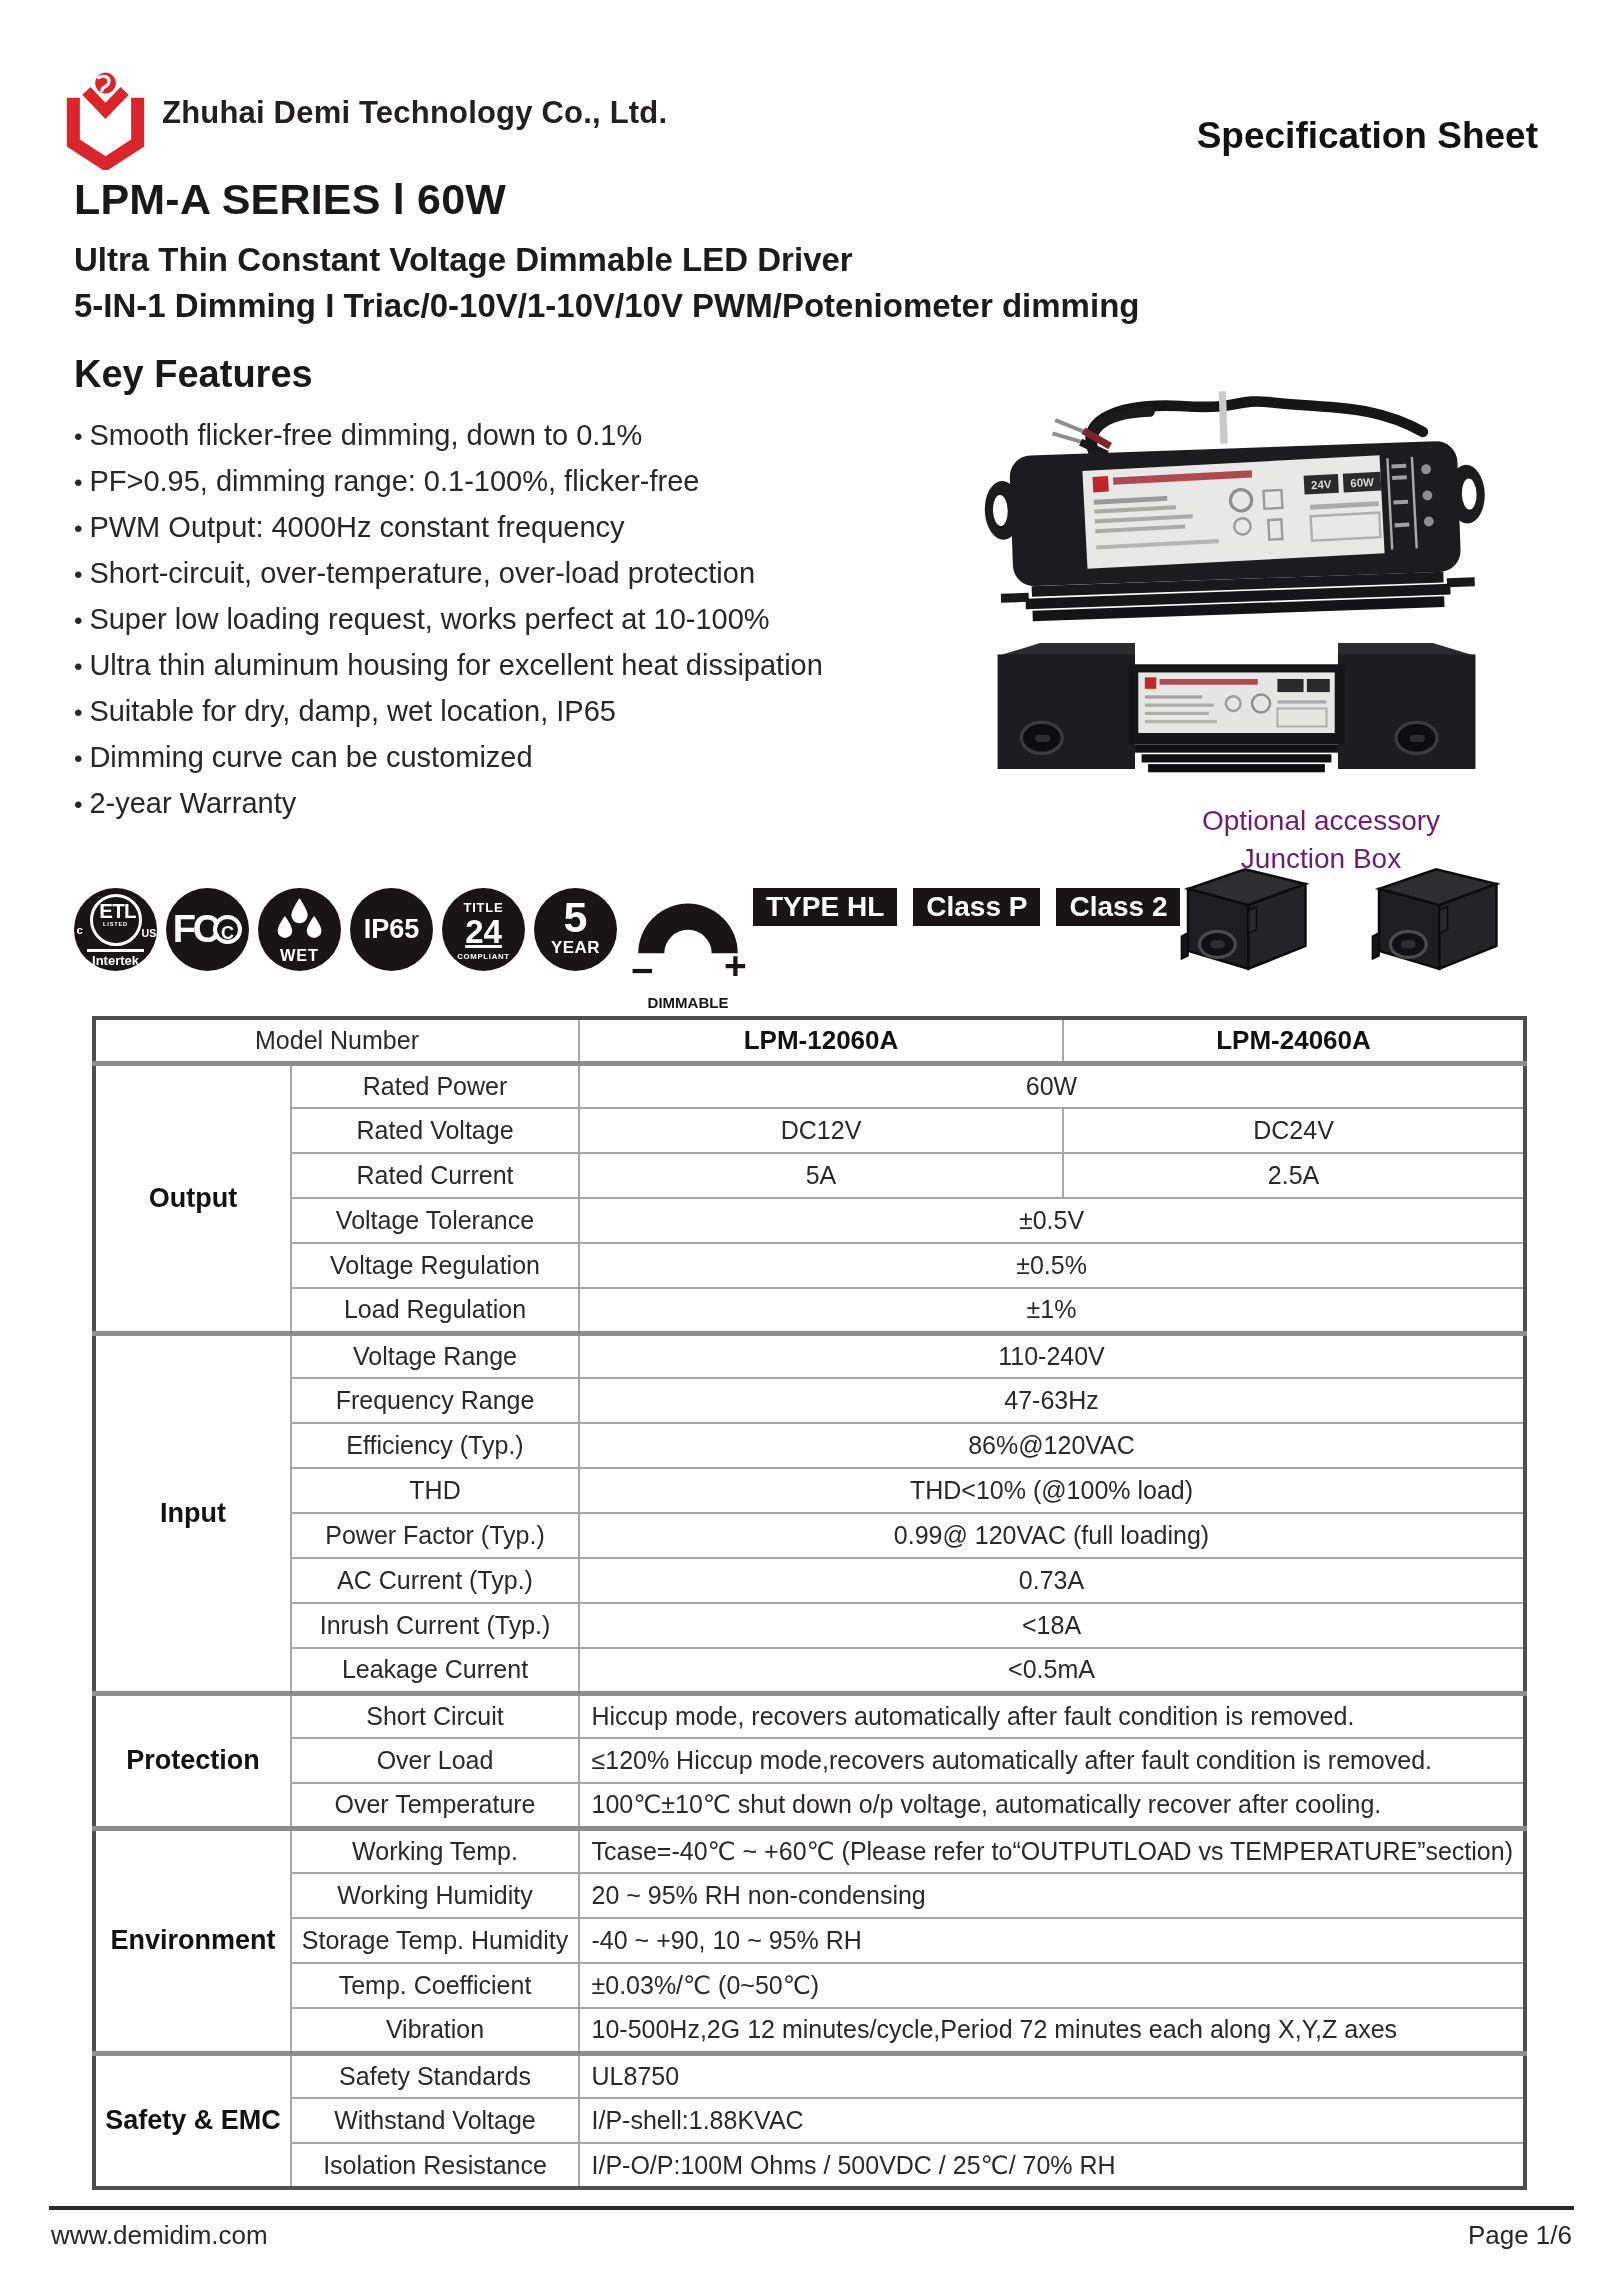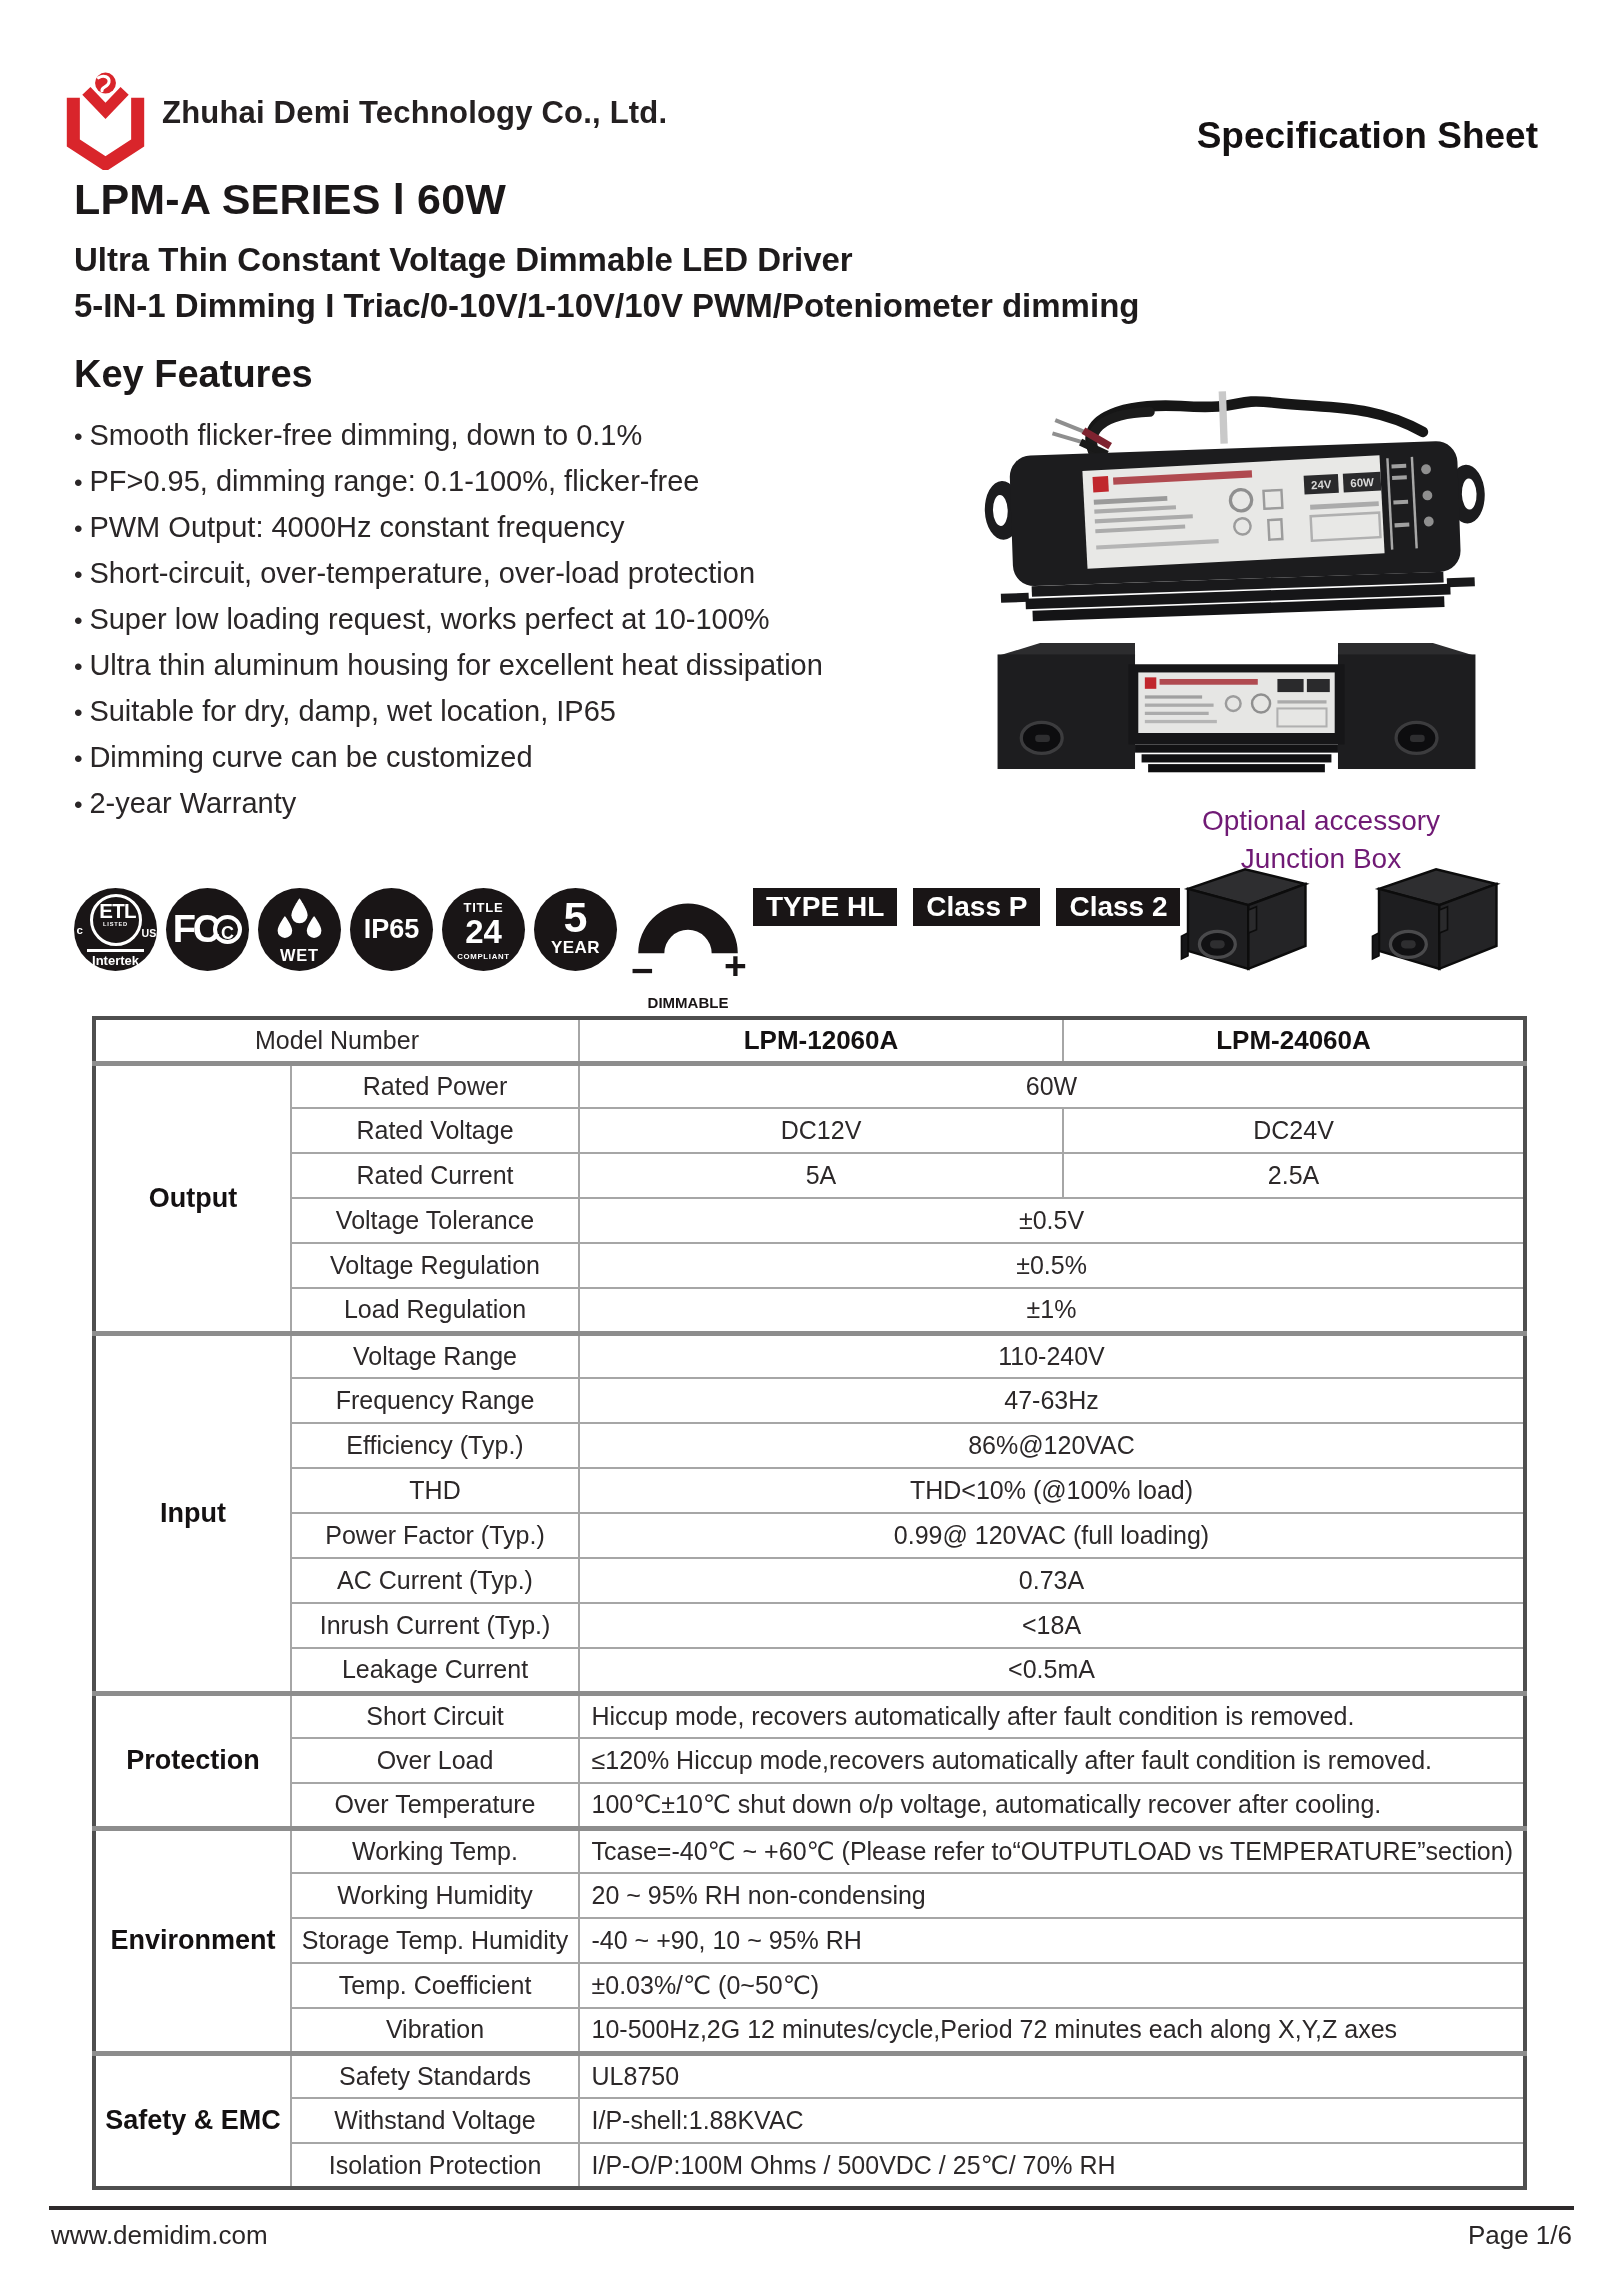--- a/index.html
+++ b/index.html
@@ -53,21 +53,21 @@
   .fcc-c { display:inline-block; width:29.5px; height:29.5px; margin-left:-4.1px; border:4.1px solid #fff;
            border-radius:50%; font-size:18px; font-weight:800; line-height:28px; text-align:center; }
 
   .wet-drops { position:absolute; left:0; right:0; top:6.5px; }
   .wet-label { position:absolute; left:0; right:0; bottom:6.5px; font-size:16.4px; font-weight:700; letter-spacing:0.8px; }
 
   .ip65-wrap { position:absolute; inset:0; display:flex; align-items:center; justify-content:center;
                font-size:27px; font-weight:800; }
 
   .t24-top { position:absolute; left:0; right:0; top:12.3px; font-size:13px; font-weight:700; letter-spacing:0.8px; }
-  .t24-num { position:absolute; left:0; right:0; top:24.5px; font-size:33px; font-weight:800; }
+  .t24-num { position:absolute; left:0; right:0; top:24.5px; font-size:33px; font-weight:800;text-decoration:underline; }
   .t24-bottom { position:absolute; left:0; right:0; bottom:9.8px; font-size:7.8px; font-weight:700; letter-spacing:0.7px; }
 
   .y5-num { position:absolute; left:0; right:0; top:4.9px; font-size:43px; font-weight:800; }
   .y5-label { position:absolute; left:0; right:0; bottom:13px; font-size:17px; font-weight:700; letter-spacing:0.4px; }
 
   .dimmable { position:relative; width:124px; height:137px; margin-right:3.3px; flex:0 0 auto; color:#191516; }
   .dim-minus { position:absolute; left:4.9px; top:61px; font-size:39px; font-weight:800; }
   .dim-plus  { position:absolute; right:3.3px; top:56px; font-size:39px; font-weight:800; }
   .dim-label { position:absolute; left:0; right:0; top:106px; text-align:center; font-size:15px; font-weight:600; }
 
@@ -409,21 +409,21 @@
     <tr>
       <td rowspan="3" class="group sec">Safety &amp; EMC</td>
       <td class="label sec">Safety Standards</td>
       <td colspan="2" class="l sec">UL8750</td>
     </tr>
     <tr>
       <td class="label">Withstand Voltage</td>
       <td colspan="2" class="l">I/P-shell:1.88KVAC</td>
     </tr>
     <tr>
-      <td class="label">Isolation Protection</td>
+      <td class="label">Isolation Resistance</td>
       <td colspan="2" class="l">I/P-O/P:100M Ohms / 500VDC / 25℃/ 70% RH</td>
     </tr>
   </tbody>
     </table>
 
   <div class="footer-rule"></div>
   <div class="footer-url">www.demidim.com</div>
   <div class="footer-page">Page 1/6</div>
 
 </div>

